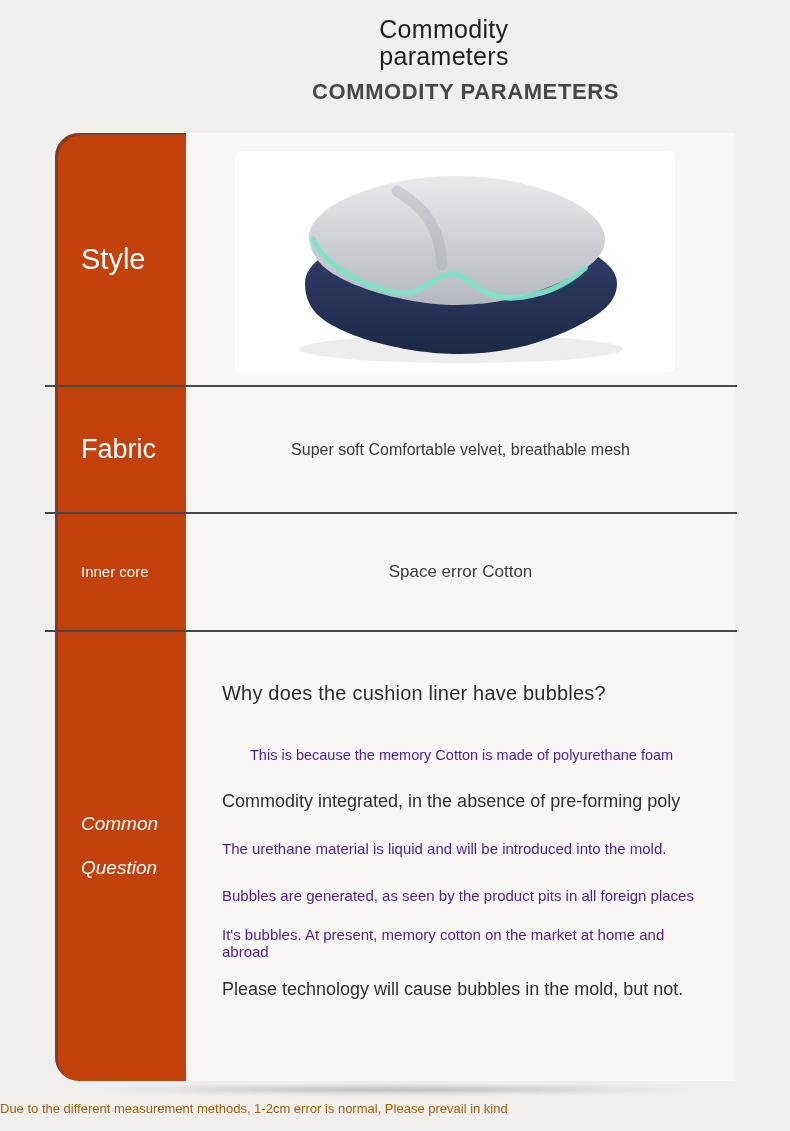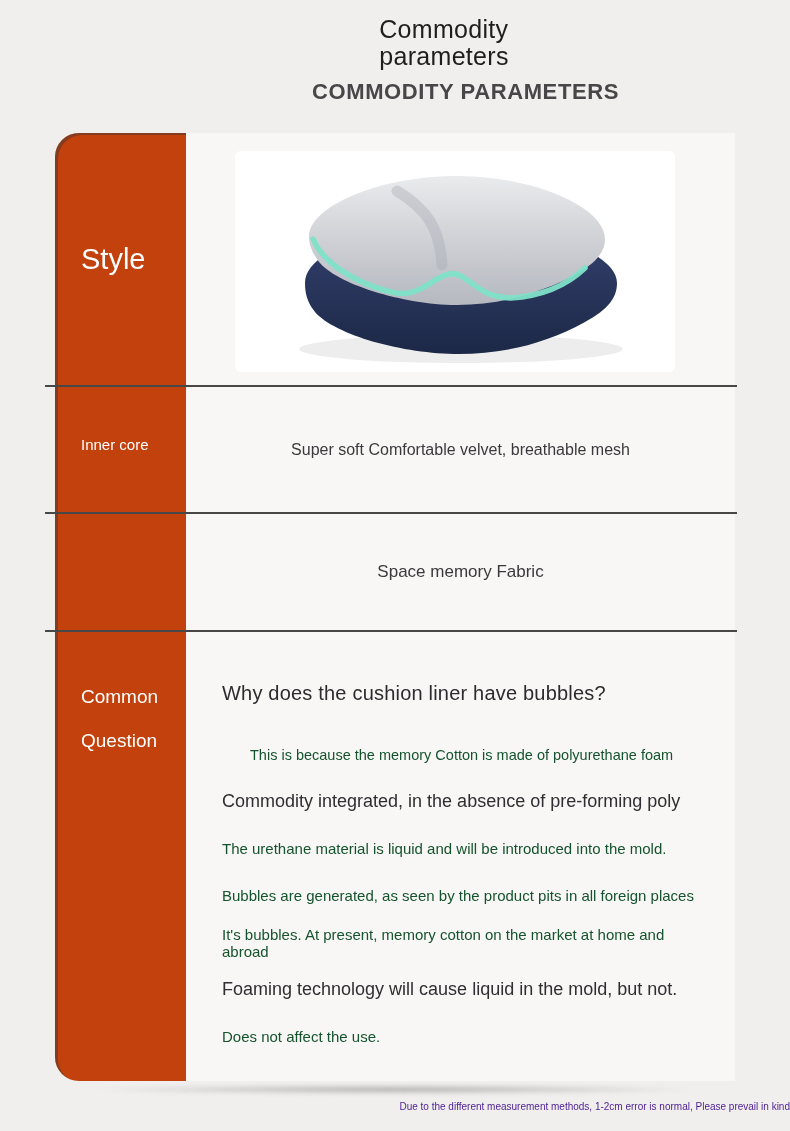--- a/index.html
+++ b/index.html
@@ -41,21 +41,21 @@
     z-index:2;
   }
   .side-cell{
     display:flex;align-items:center;
     padding-left:26px;box-sizing:border-box;
     color:#ffffff;
   }
   .side-cell.c0{height:253px;font-size:29px;}
   .side-cell.c1{height:127px;font-size:27px;}
   .side-cell.c2{height:118px;font-size:15px;line-height:1.35;}
-  .side-cell.c3{height:450px;font-size:19px;line-height:44px;padding-bottom:20px;}
+  .side-cell.c3{height:450px;font-size:19px;line-height:44px;padding-bottom:20px;font-style:italic;}
   .side-cell span{display:block;max-width:82px;}
 
   .content{
     position:absolute;left:131px;top:0;bottom:0;right:0;
     background:#f8f7f5;
     z-index:1;
   }
   .row{position:relative;box-sizing:border-box;}
   .row.r0{height:253px;}
   .row.r1{height:127px;display:flex;align-items:center;justify-content:center;}
@@ -78,56 +78,59 @@
   }
   .val{font-size:16px;color:#3a3a3e;margin:16px;}
   .val.core{font-size:17px;}
 
   .qa-question{
     margin:0;height:48px;display:flex;align-items:center;
     font-size:20px;color:#2c2c30;letter-spacing:.2px;
   }
   .qa-line{
     margin:0;height:47px;display:flex;align-items:center;
-    font-size:15px;color:#14532d;
+    font-size:15px;color:#4c1d95;
   }
   .qa-line.first{margin-top:14px;margin-left:28px;font-size:14.5px;}
   .qa-line.big{font-size:18px;color:#2f2f33;}
 
   
   .table-shadow{
     position:absolute;left:95px;top:1085px;width:600px;height:9px;
     background:radial-gradient(ellipse at center,rgba(60,60,60,.38),rgba(60,60,60,0) 72%);
     filter:blur(2px);
   }
 
   
   .footnote{
     position:absolute;top:1101px;left:0;width:100%;
-    text-align:right;font-size:10px;color:#4c1d95;
+    text-align:left;font-size:13px;color:#a16207;
   }
 </style>
 </head>
 <body>
 
 <div class="page">
 
   <div class="hdr">
     <div class="hdr-title">
       <div>Commodity</div>
       <div>parameters</div>
     </div>
     <div class="hdr-sub">COMMODITY PARAMETERS</div>
   </div>
 
   <div class="spec-table">
 
     <aside class="side">
       <div class="side-cell c0">
         <span>Style</span>
+      </div>
+      <div class="side-cell c1">
+        <span>Fabric</span>
       </div>
       <div class="side-cell c2">
         <span>Inner core</span>
       </div>
       <div class="side-cell c3">
         <span>Common Question</span>
       </div>
     </aside>
 
     <div class="content">
@@ -158,32 +161,31 @@
                      C232 119 240 147 276 147 C308 145 332 134 350 117" stroke="#7fe2c8" stroke-width="5.5" fill="none" stroke-linecap="round" opacity="0.95"></path>
           </svg>
         </div>
       </div>
 
       <div class="row r1">
         <p class="val">Super soft Comfortable velvet, breathable mesh</p>
       </div>
 
       <div class="row r2">
-        <p class="val core">Space memory Fabric</p>
+        <p class="val core">Space error Cotton</p>
       </div>
 
       <div class="row r3">
         <p class="qa-question">Why does the cushion liner have bubbles?</p>
         <p class="qa-line first">This is because the memory Cotton is made of polyurethane foam</p>
         <p class="qa-line big">Commodity integrated, in the absence of pre-forming poly</p>
         <p class="qa-line">The urethane material is liquid and will be introduced into the mold.</p>
         <p class="qa-line">Bubbles are generated, as seen by the product pits in all foreign places</p>
         <p class="qa-line">It's bubbles. At present, memory cotton on the market at home and abroad</p>
-        <p class="qa-line big">Foaming technology will cause liquid in the mold, but not.</p>
-        <p class="qa-line">Does not affect the use.</p>
+        <p class="qa-line big">Please technology will cause bubbles in the mold, but not.</p>
       </div>
 
     </div>
 
     <div class="sep s0"></div>
     <div class="sep s1"></div>
     <div class="sep s2"></div>
   </div>
 
   <div class="table-shadow"></div>

